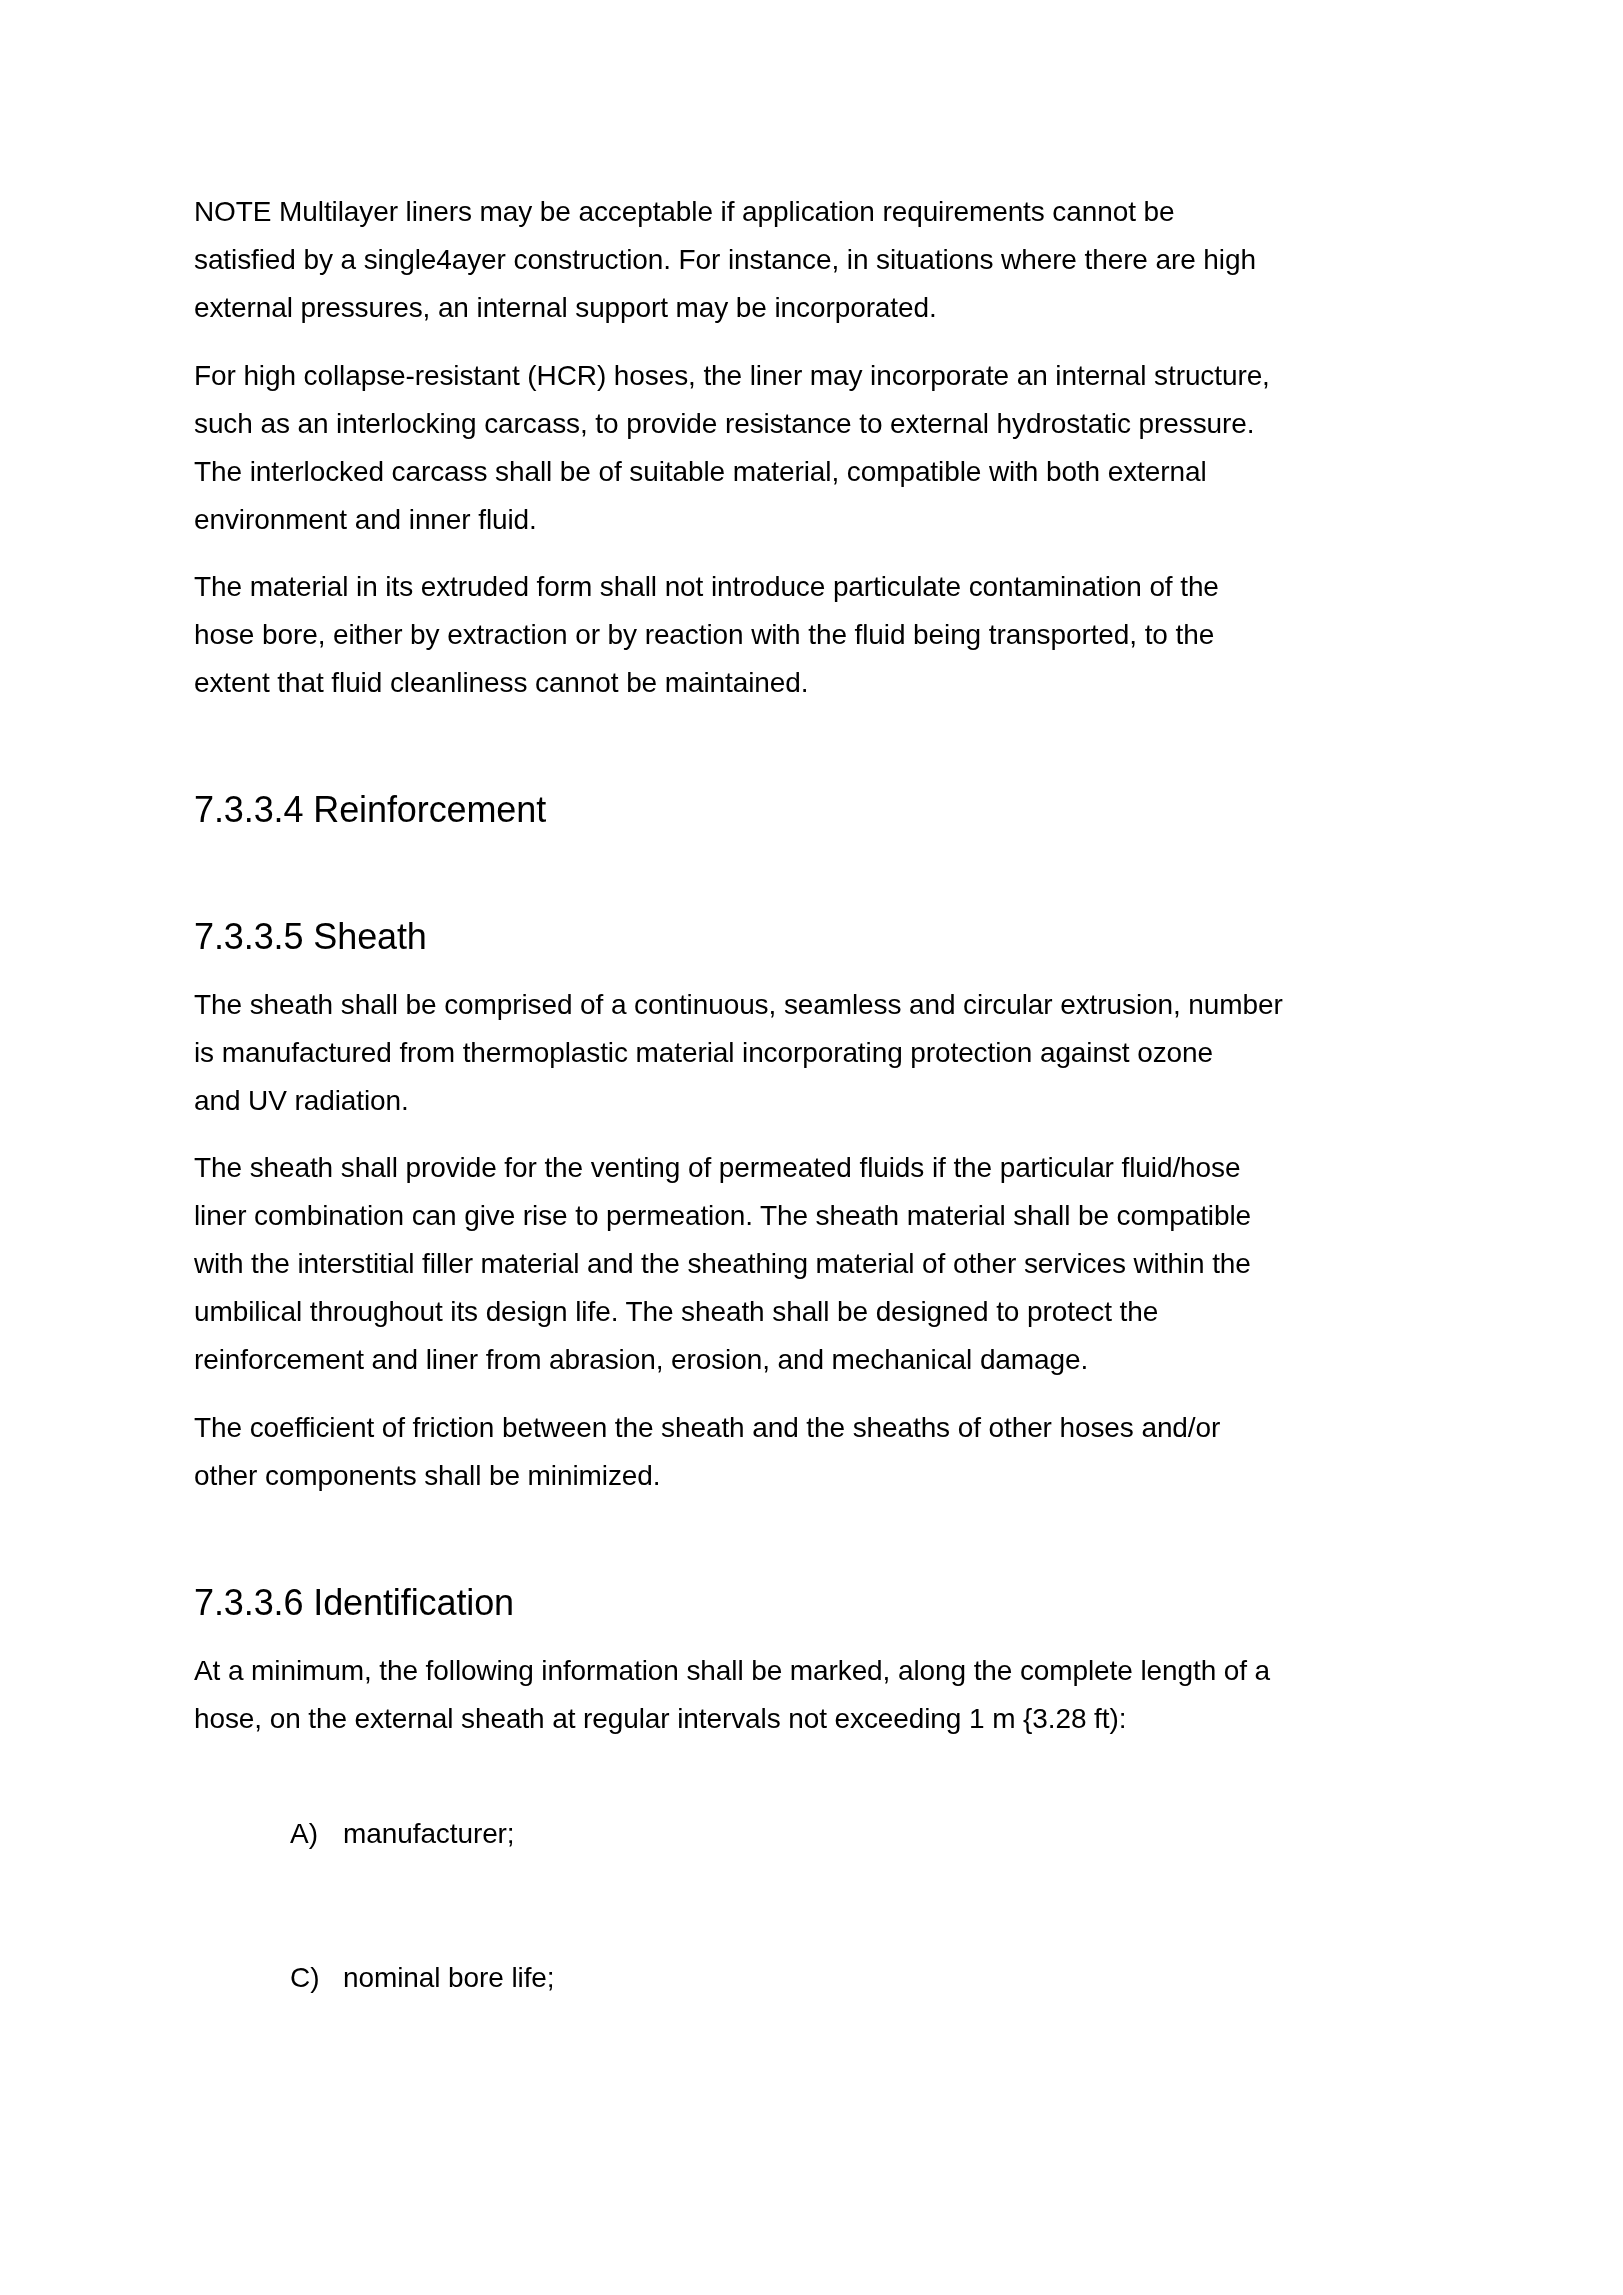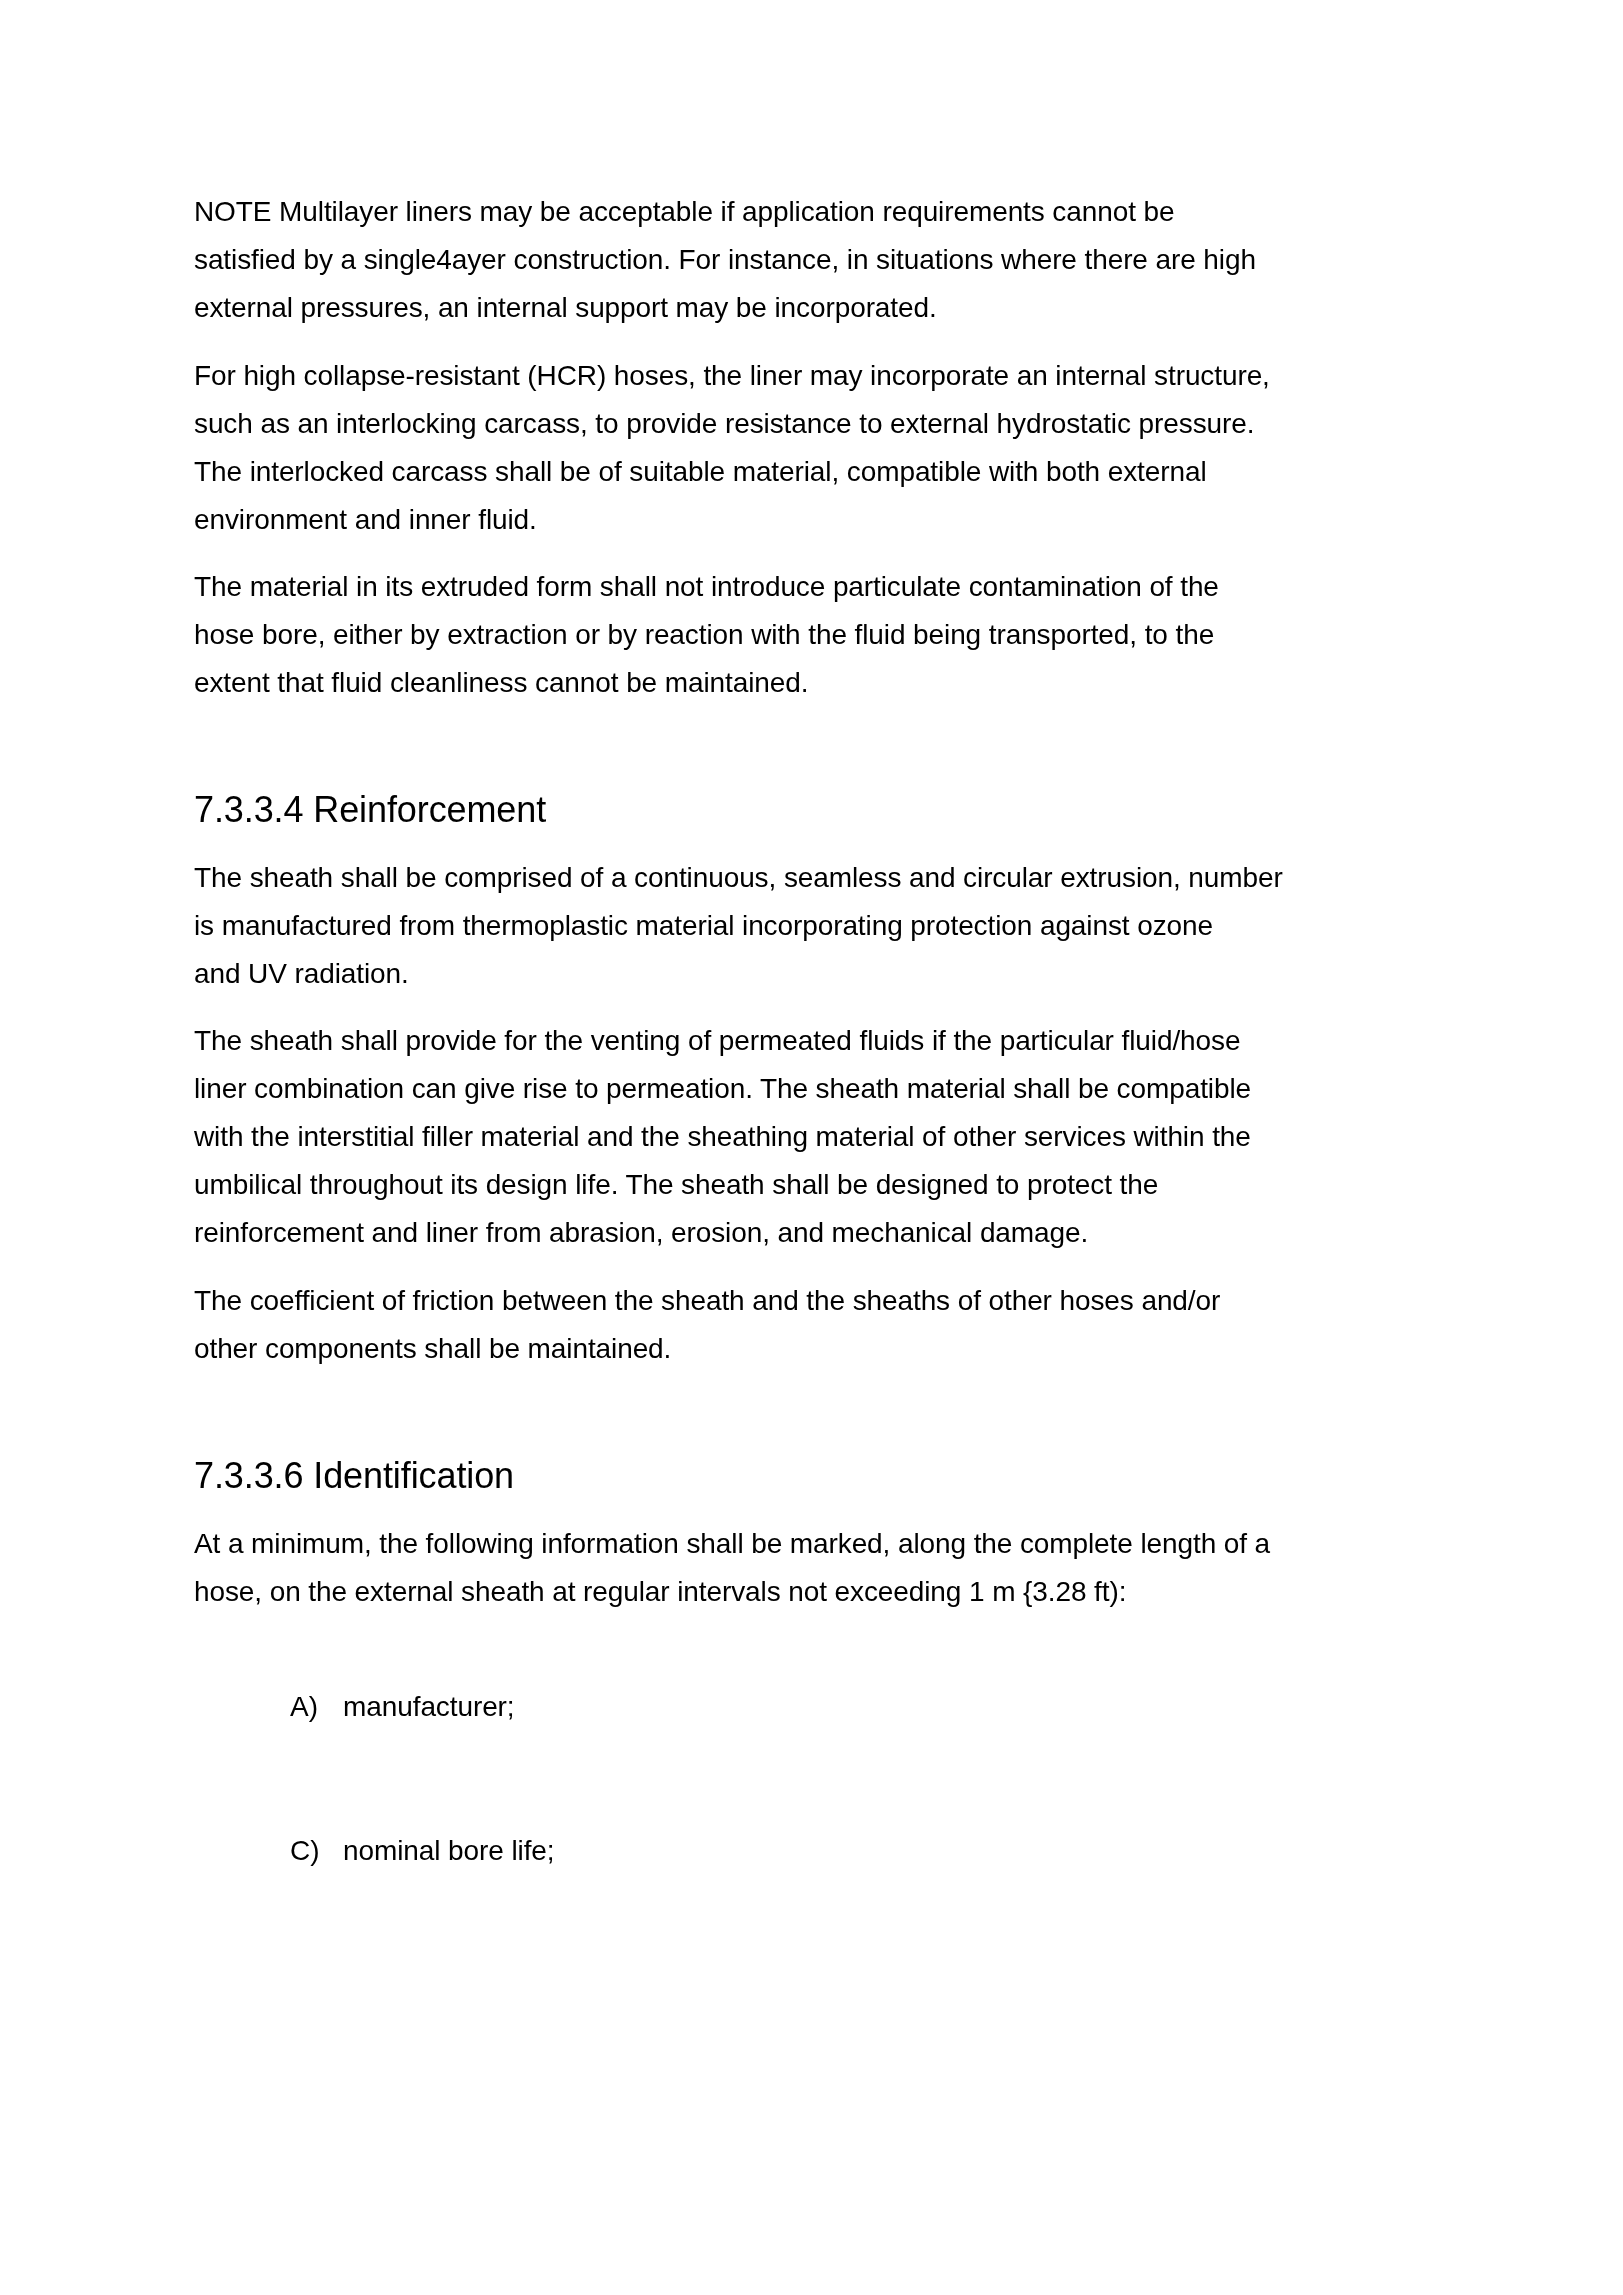--- a/index.html
+++ b/index.html
@@ -57,33 +57,34 @@
 The interlocked carcass shall be of suitable material, compatible with both external
 environment and inner fluid.</p>
 
   <p class="para">The material in its extruded form shall not introduce particulate contamination of the
 hose bore, either by extraction or by reaction with the fluid being transported, to the
 extent that fluid cleanliness cannot be maintained.</p>
 
   <h2 class="heading">7.3.3.4 Reinforcement</h2>
 
 
+  <h2 class="heading">7.3.3.5 Sheath</h2>
 
   <p class="para">The sheath shall be comprised of a continuous, seamless and circular extrusion, number
 is manufactured from thermoplastic material incorporating protection against ozone
 and UV radiation.</p>
 
   <p class="para">The sheath shall provide for the venting of permeated fluids if the particular fluid/hose
 liner combination can give rise to permeation. The sheath material shall be compatible
 with the interstitial filler material and the sheathing material of other services within the
 umbilical throughout its design life. The sheath shall be designed to protect the
 reinforcement and liner from abrasion, erosion, and mechanical damage.</p>
 
   <p class="para">The coefficient of friction between the sheath and the sheaths of other hoses and/or
-other components shall be maintained.</p>
+other components shall be minimized.</p>
 
   <h2 class="heading">7.3.3.6 Identification</h2>
 
   <p class="para">At a minimum, the following information shall be marked, along the complete length of a
 hose, on the external sheath at regular intervals not exceeding 1 m {3.28 ft):</p>
 
   <div class="marking-list">
     <div class="li">
       <span class="li-label">A)</span><span class="li-text">manufacturer;</span>
     </div>

